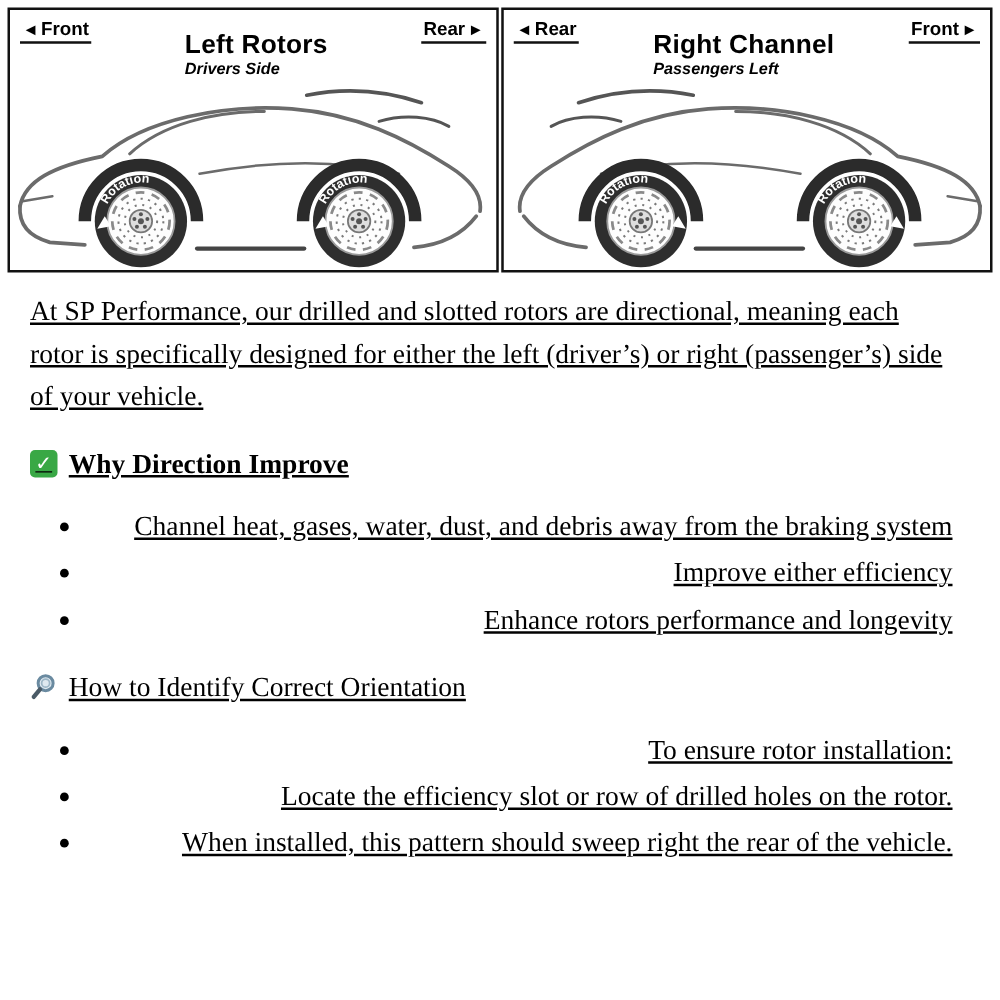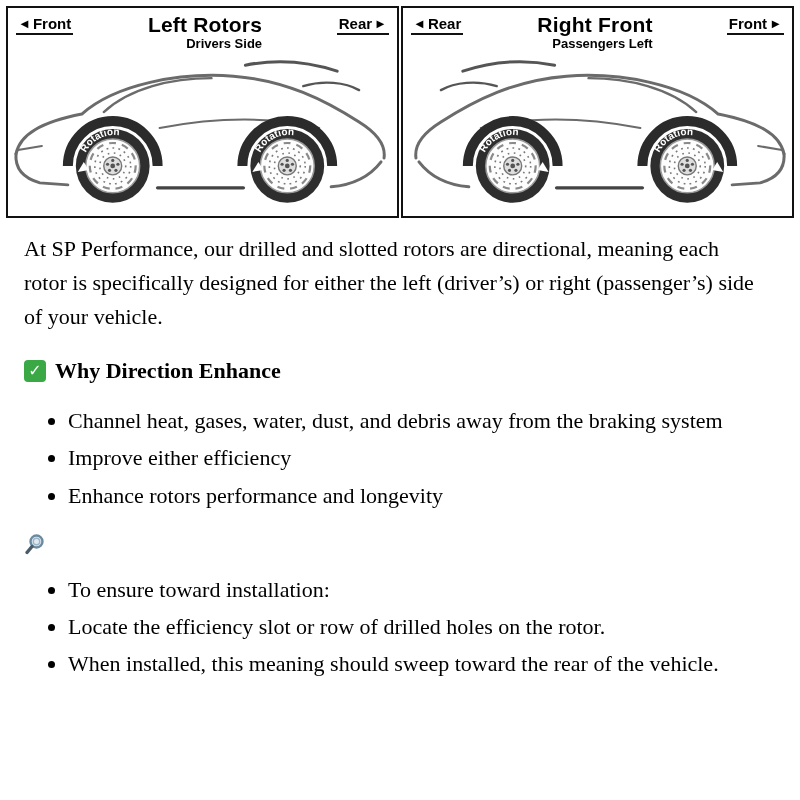--- a/index.html
+++ b/index.html
@@ -37,38 +37,40 @@
     font-weight: 700;
     font-size: 15px;
     border-bottom: 2px solid #111;
     padding: 0 2px 1px 2px;
     display: inline-flex;
     align-items: center;
     gap: 2px;
     margin-top: 3px;
   }
   .arrow-glyph { font-size: 13px; line-height: 1; }
-  .panel-titleblock { text-align: right; margin-top: 1px; }
+  .panel-titleblock { text-align: left; margin-top: 12px; }
   .panel-title {
     font-size: 21px;
     font-weight: 700;
     letter-spacing: .2px;
   }
   .panel-subtitle {
     font-size: 13px;
     font-weight: 700;
+    font-style: italic;
     margin-top: -1px;
   }
   .car-svg { display: block; width: 100%; height: 162px; margin-top: 2px; }
 
   
   .content {
     padding: 14px 38px 0 24px;
     font-size: 22px;
     line-height: 1.55;
+    text-decoration: underline;
   }
   .content p { margin-bottom: 14px; }
   .sec-heading {
     display: flex;
     align-items: center;
     gap: 9px;
     margin: 20px 0 16px 0;
     font-size: 22px;
   }
   .sec-heading.bold { font-weight: 700; }
@@ -84,21 +86,21 @@
     justify-content: center;
     font-family: "DejaVu Sans", sans-serif;
     flex: 0 0 auto;
   }
   .mag-icon { width: 22px; height: 24px; flex: 0 0 auto; }
   ul.bullets {
     margin: 0 0 14px 0;
     padding-left: 44px;
     list-style: disc;
   }
-  ul.bullets li { margin-bottom: 3px; }
+  ul.bullets li { margin-bottom: 3px; text-align: right; }
 </style>
 </head>
 <body>
 
 <div class="diagram-wrap">
 
   <div class="panel">
     <div class="panel-header">
       <span class="dir-label">
         <span class="arrow-glyph">◄</span>
@@ -163,21 +165,21 @@
     </svg>
   </div>
 
   <div class="panel">
     <div class="panel-header">
       <span class="dir-label">
         <span class="arrow-glyph">◄</span>
         <span>Rear</span>
       </span>
       <span class="panel-titleblock">
-        <div class="panel-title">Right Front</div>
+        <div class="panel-title">Right Channel</div>
         <div class="panel-subtitle">Passengers Left</div>
       </span>
       <span class="dir-label">
         <span>Front</span>
         <span class="arrow-glyph">►</span>
       </span>
     </div>
 
     <svg class="car-svg" viewBox="0 0 390 152">
       <defs>
@@ -214,37 +216,38 @@
     </svg>
   </div>
 </div>
 
 <div class="content">
 
   <p>At SP Performance, our drilled and slotted rotors are directional, meaning each rotor is specifically designed for either the left (driver’s) or right (passenger’s) side of your vehicle.</p>
 
   <div class="sec-heading bold">
     <span class="check-icon">✓</span>
-    <span>Why Direction Enhance</span>
+    <span>Why Direction Improve</span>
   </div>
 
 
   <ul class="bullets">
     <li>Channel heat, gases, water, dust, and debris away from the braking system</li>
     <li>Improve either efficiency</li>
     <li>Enhance rotors performance and longevity</li>
   </ul>
 
   <div class="sec-heading">
     <svg class="mag-icon" viewBox="0 0 22 24">
       <circle cx="12.5" cy="8.5" r="6" fill="#dfe9f0" stroke="#6a8aa0" stroke-width="2.4"></circle>
       <circle cx="12.5" cy="8.5" r="3.2" fill="none" stroke="#9db6c6" stroke-width="1.4"></circle>
       <line x1="8" y1="13.5" x2="3" y2="19.5" stroke="#4a5a66" stroke-width="3.4" stroke-linecap="round"></line>
     </svg>
+    <span>How to Identify Correct Orientation</span>
   </div>
 
   <ul class="bullets">
-    <li>To ensure toward installation:</li>
+    <li>To ensure rotor installation:</li>
     <li>Locate the efficiency slot or row of drilled holes on the rotor.</li>
-    <li>When installed, this meaning should sweep toward the rear of the vehicle.</li>
+    <li>When installed, this pattern should sweep right the rear of the vehicle.</li>
   </ul>
 
 </div>
 
 </body></html>

